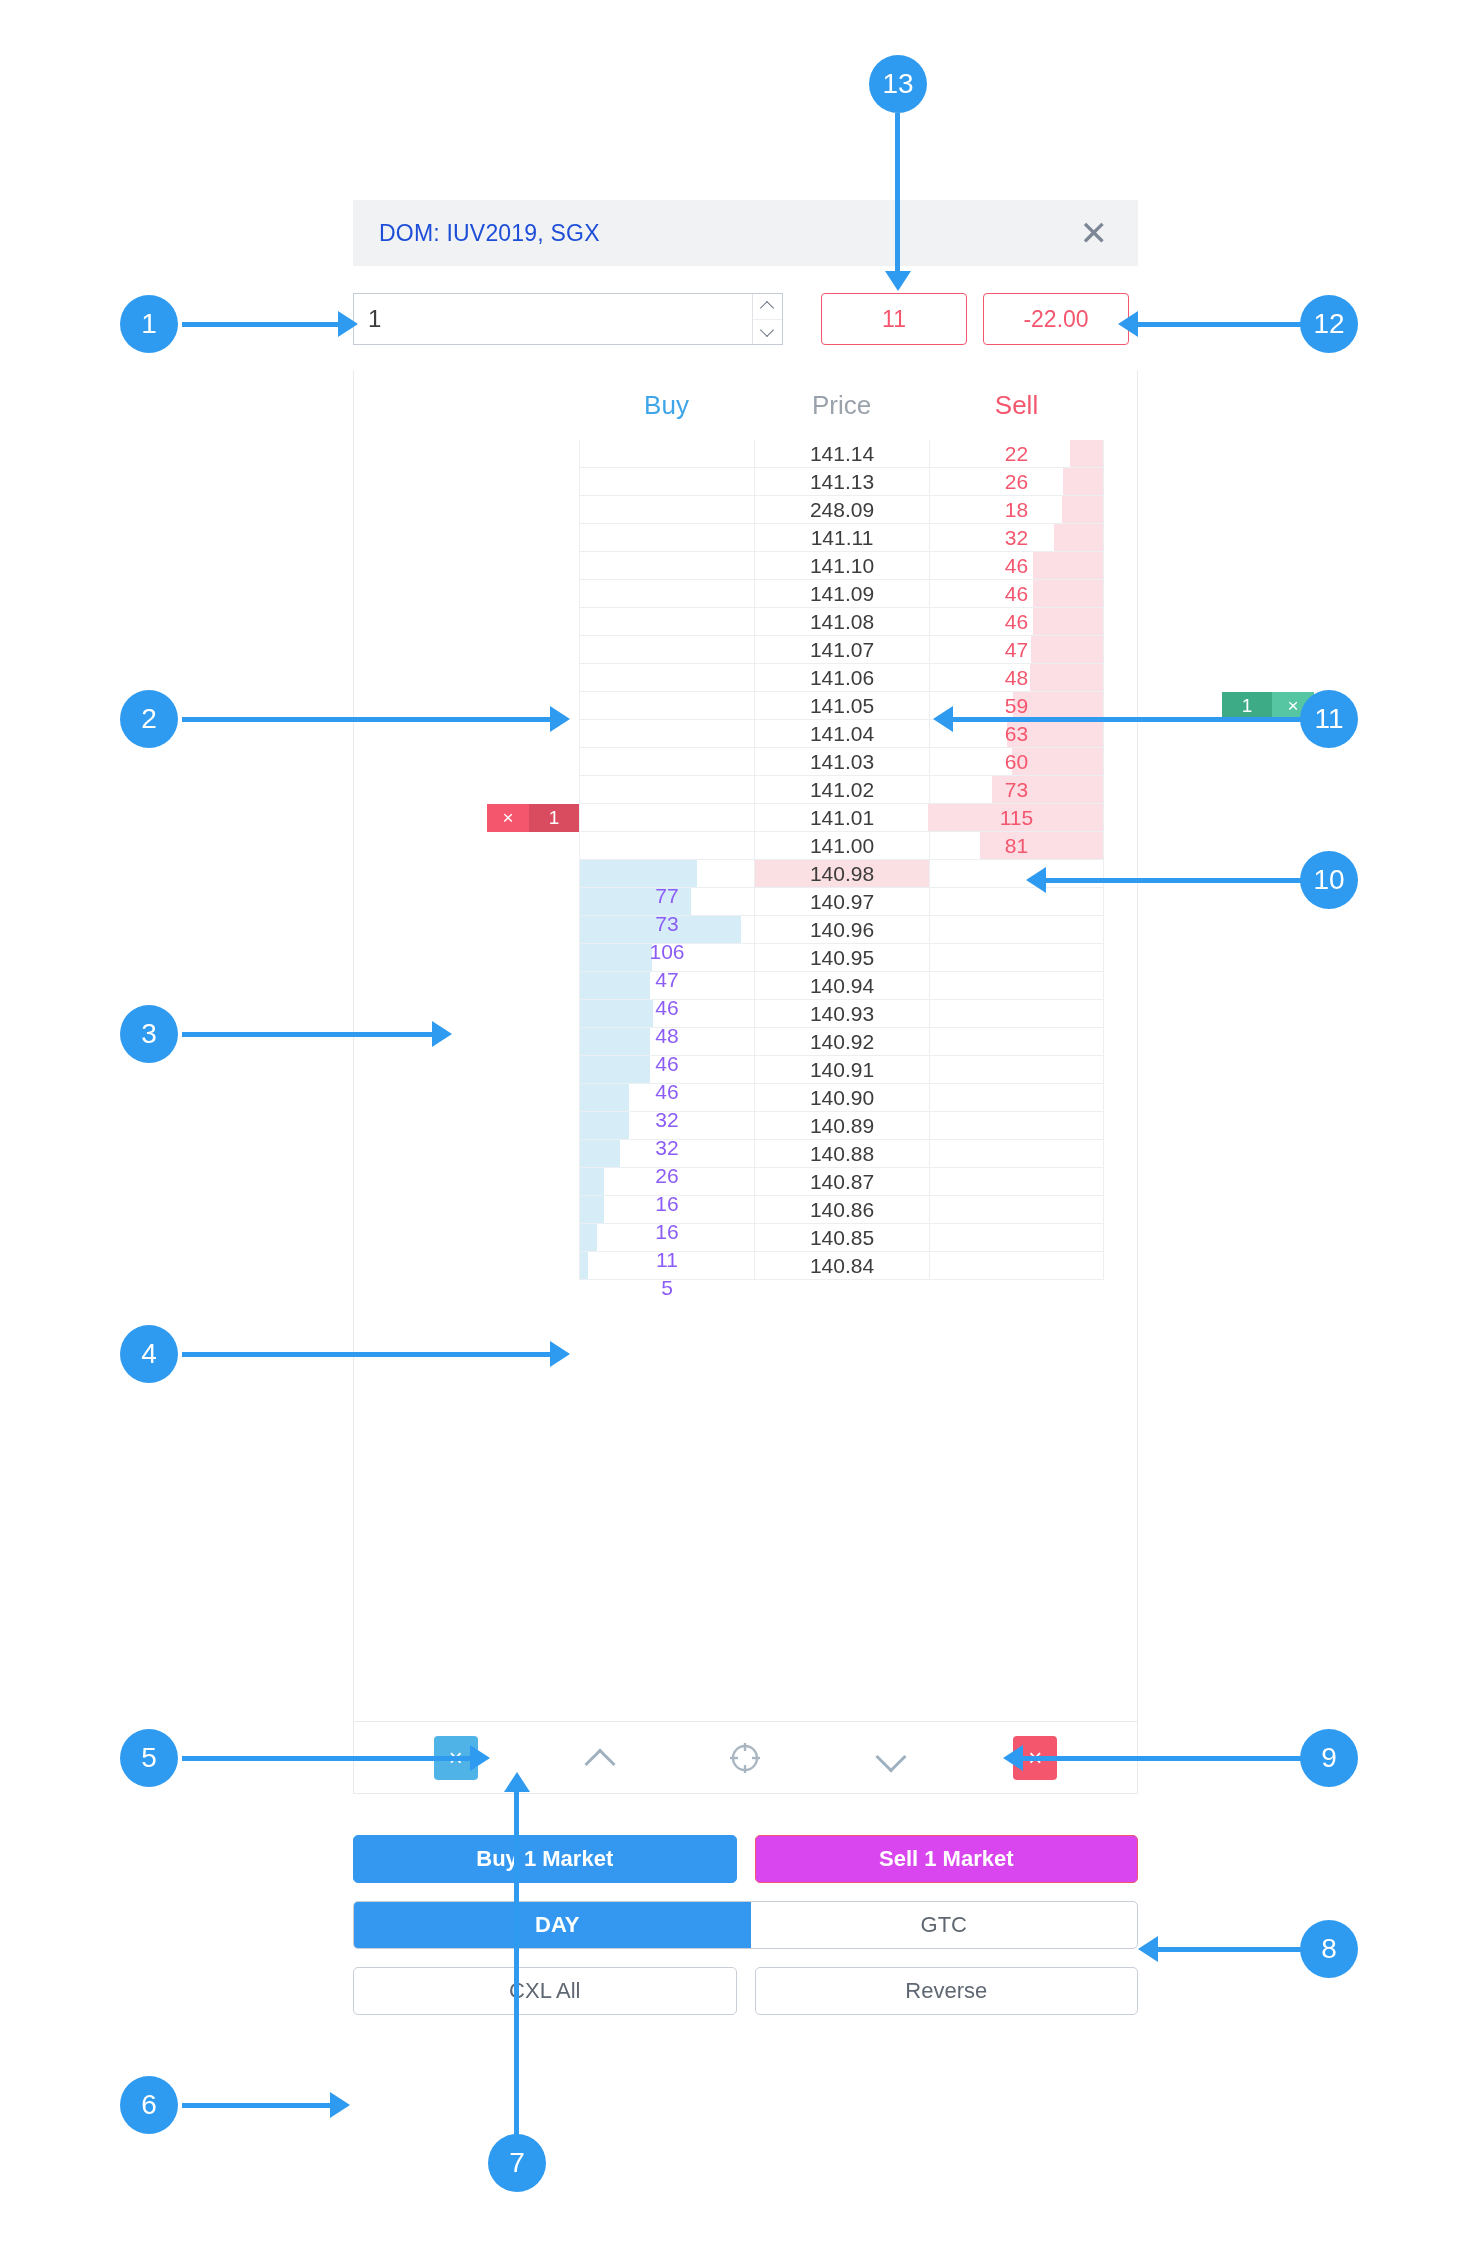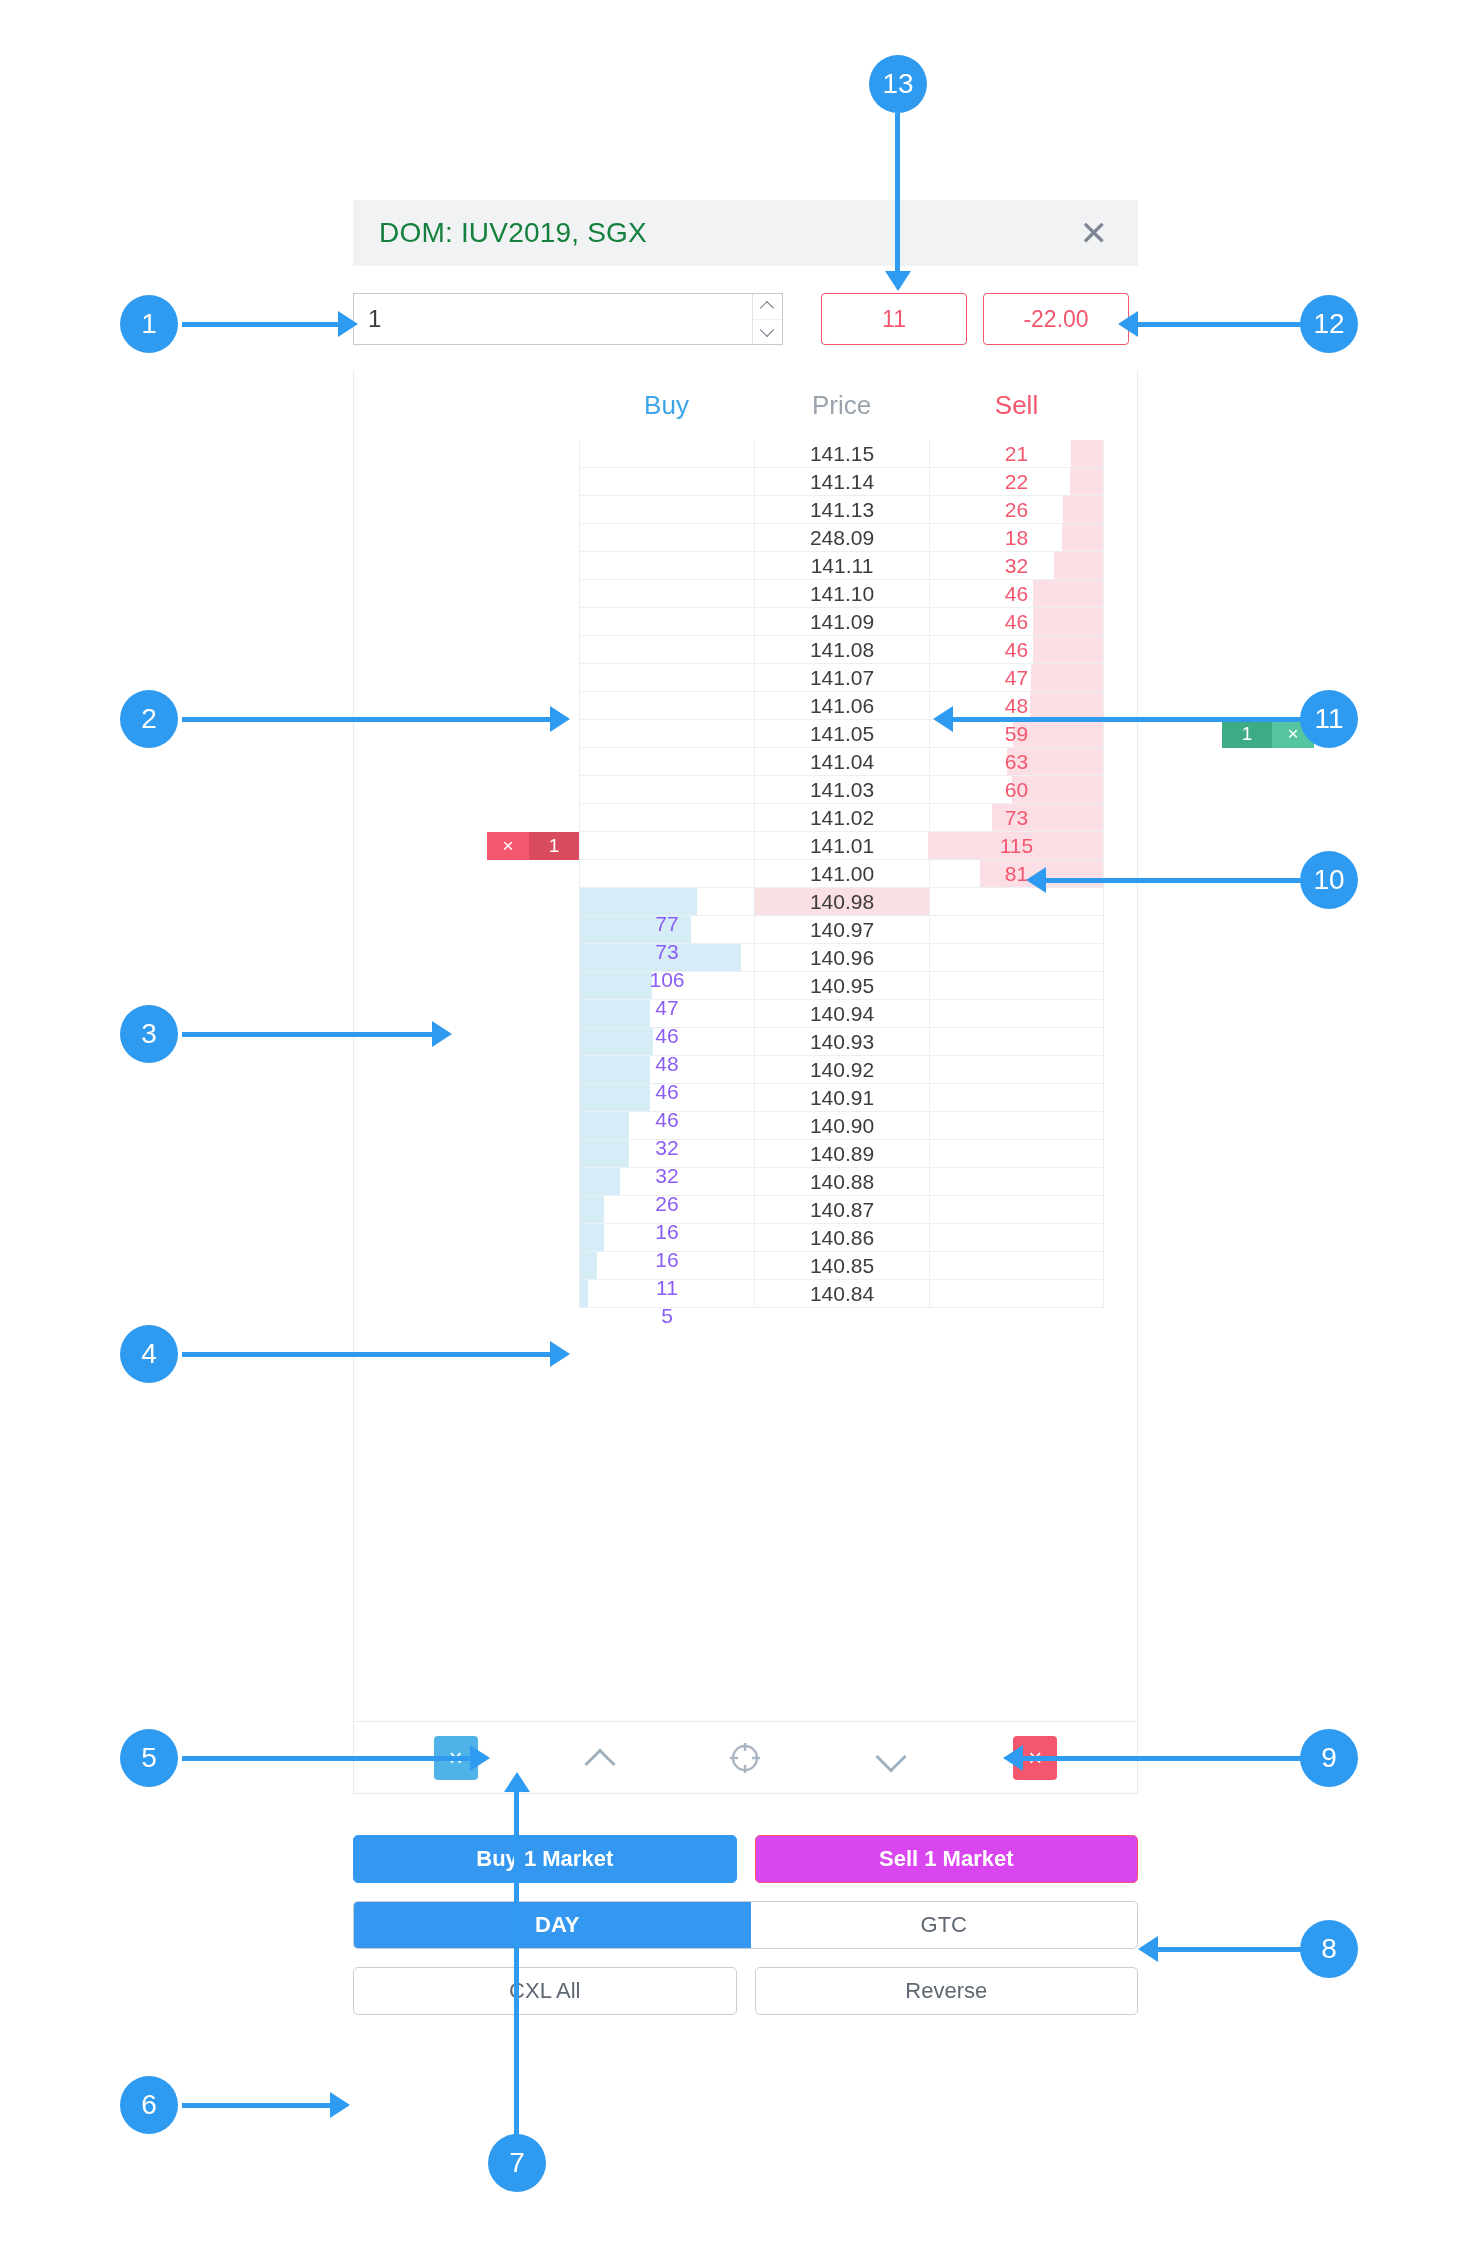--- a/index.html
+++ b/index.html
@@ -17,22 +17,22 @@
     left: 353px; top: 200px;
     width: 785px;
   }
   .dom-titlebar {
     height: 66px;
     background: #f0f2f4;
     display: flex; align-items: center;
     padding: 0 26px;
   }
   .dom-title {
-    font-size: 28px;
-    color: #15803d;
+    font-size: 23px;
+    color: #1d4ed8;
     letter-spacing: .2px;
     flex: 1;
   }
   .dom-close {
     font-size: 34px; color: #7d8694;
     line-height: 1;
     font-weight: 300;
     cursor: pointer;
     padding: 0 4px;
   }
@@ -249,31 +249,20 @@
   </div>
 
   <div class="ladder">
     <div class="ladder-head">
       <div class="lh-pad"></div>
       <div class="lh-buy">Buy</div>
       <div class="lh-price">Price</div>
       <div class="lh-sell">Sell</div>
     </div>
     <div class="rows" id="ladder-rows">
-        <div class="lrow">
-          <div class="cell c-order-l"></div>
-          <div class="cell c-buy"></div>
-          <div class="cell c-price">
-            <span class="price-txt">141.15</span>
-          </div>
-          <div class="cell c-sell">
-            <div class="bar bar-sell" style="width: 31.9565px;"></div>
-            <div class="vol vol-sell">21</div>
-          </div>
-        </div>
         <div class="lrow">
           <div class="cell c-order-l"></div>
           <div class="cell c-buy"></div>
           <div class="cell c-price">
             <span class="price-txt">141.14</span>
           </div>
           <div class="cell c-sell">
             <div class="bar bar-sell" style="width: 33.4783px;"></div>
             <div class="vol vol-sell">22</div>
           </div>

